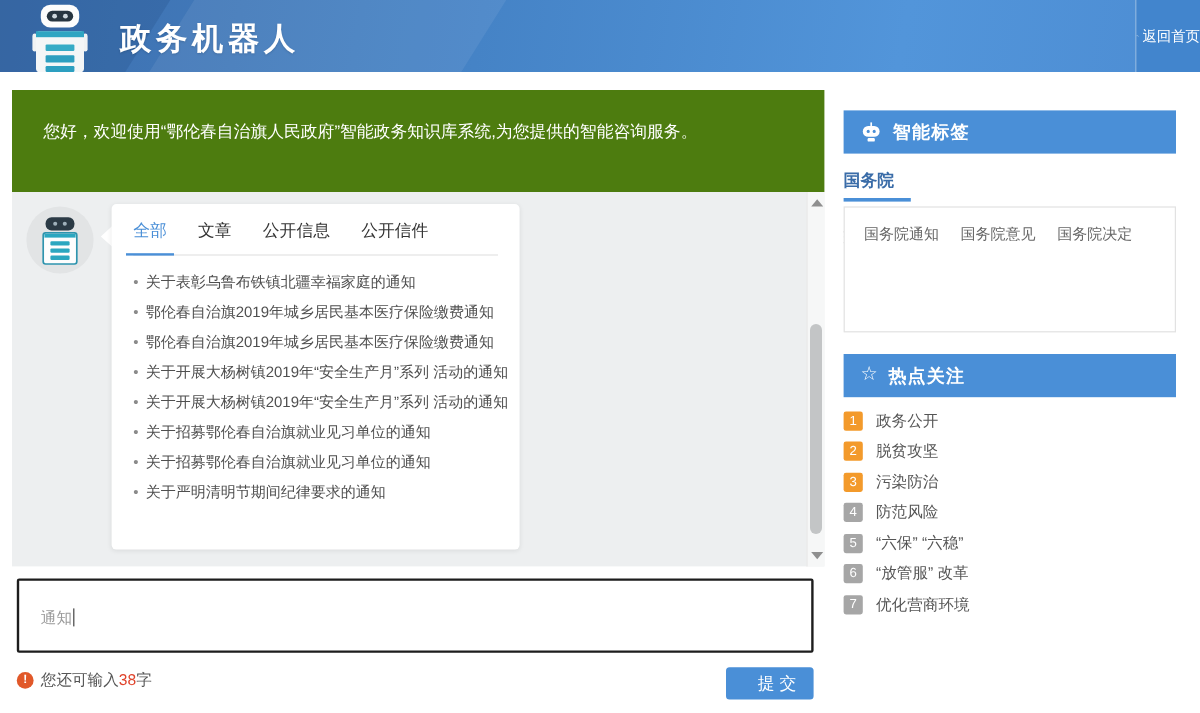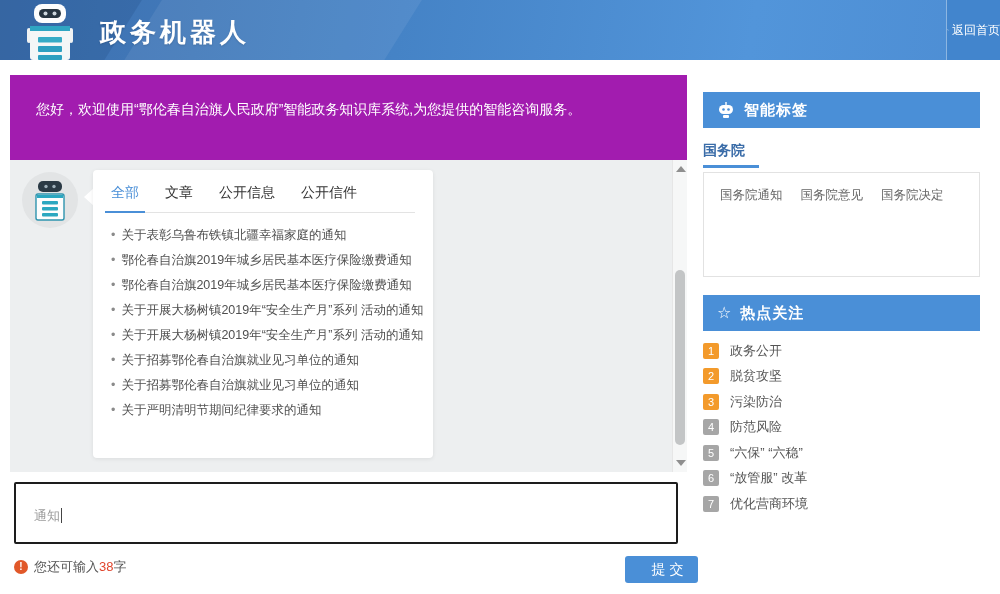--- a/index.html
+++ b/index.html
@@ -17,21 +17,21 @@
   .logo-robot { position:absolute; left:18px; top:3px; z-index:2; }
   .header-title { position:absolute; left:100px; top:15px; z-index:2; color:#fff; font-size:26px;
     font-weight:bold; letter-spacing:4px; text-shadow:0 1px 2px rgba(0,0,0,0.15); }
   .back-btn { position:absolute; right:0; top:0; width:54px; height:60px; background:#4285cd;
     border-left:1px solid rgba(255,255,255,0.4); display:flex; flex-direction:row; align-items:center;
     justify-content:center; gap:3px; cursor:pointer; z-index:3; }
   .back-label { color:#fff; font-size:12px; white-space:nowrap; }
 
   
   .welcome-banner { position:absolute; left:10px; top:75px; width:677px; height:85px;
-    background:#a21caf; color:#fff; font-size:14px; padding:24px 26px 0 26px; line-height:20px; }
+    background:#4d7c0f; color:#fff; font-size:14px; padding:24px 26px 0 26px; line-height:20px; }
 
   .chat-area { position:absolute; left:10px; top:160px; width:677px; height:312px; background:#edeff0; }
 
   .avatar-circle { position:absolute; left:12px; top:12px; width:56px; height:56px; border-radius:50%;
     background:#e2e4e5; display:flex; align-items:center; justify-content:center; }
 
   .bubble-arrow { position:absolute; left:74px; top:28px; width:0; height:0;
     border-top:9px solid transparent; border-bottom:9px solid transparent; border-right:10px solid #fff; }
 
   .chat-card { position:absolute; left:83px; top:10px; width:340px; height:288px; background:#fff;
@@ -59,21 +59,21 @@
   .caret { display:inline-block; width:1px; height:15px; background:#444; vertical-align:-3px; margin-left:1px; }
 
   .counter-row { position:absolute; left:14px; top:558px; display:flex; align-items:center; gap:6px; }
   .warn-icon { width:14px; height:14px; border-radius:50%; background:#e15829; color:#fff; font-size:10px;
     font-weight:bold; display:flex; align-items:center; justify-content:center; line-height:1; }
   .counter-text { font-size:13px; color:#555; }
   .counter-num { color:#e0442c; }
 
   .submit-btn { position:absolute; left:605px; top:556px; width:73px; height:27px; background:#4a8fd7;
     border:none; border-radius:3px; color:#fff; font-size:14px; letter-spacing:4px; padding-left:16px;
-    cursor:pointer; font-family:inherit;margin-left:20px; }
+    cursor:pointer; font-family:inherit; }
 
   
   .panel-bar { position:absolute; left:703px; width:277px; height:36px; background:#4a8fd7; color:#fff;
     display:flex; align-items:center; gap:9px; padding-left:14px; }
   .panel-bar .panel-title { font-size:15px; font-weight:bold; letter-spacing:1px; }
   .bar-tags { top:92px; }
   .bar-hot { top:295px; }
   .star-glyph { font-size:16px; line-height:1; }
 
   .side-tabs { position:absolute; left:703px; top:142px; display:flex; gap:22px;flex-direction:column; }

